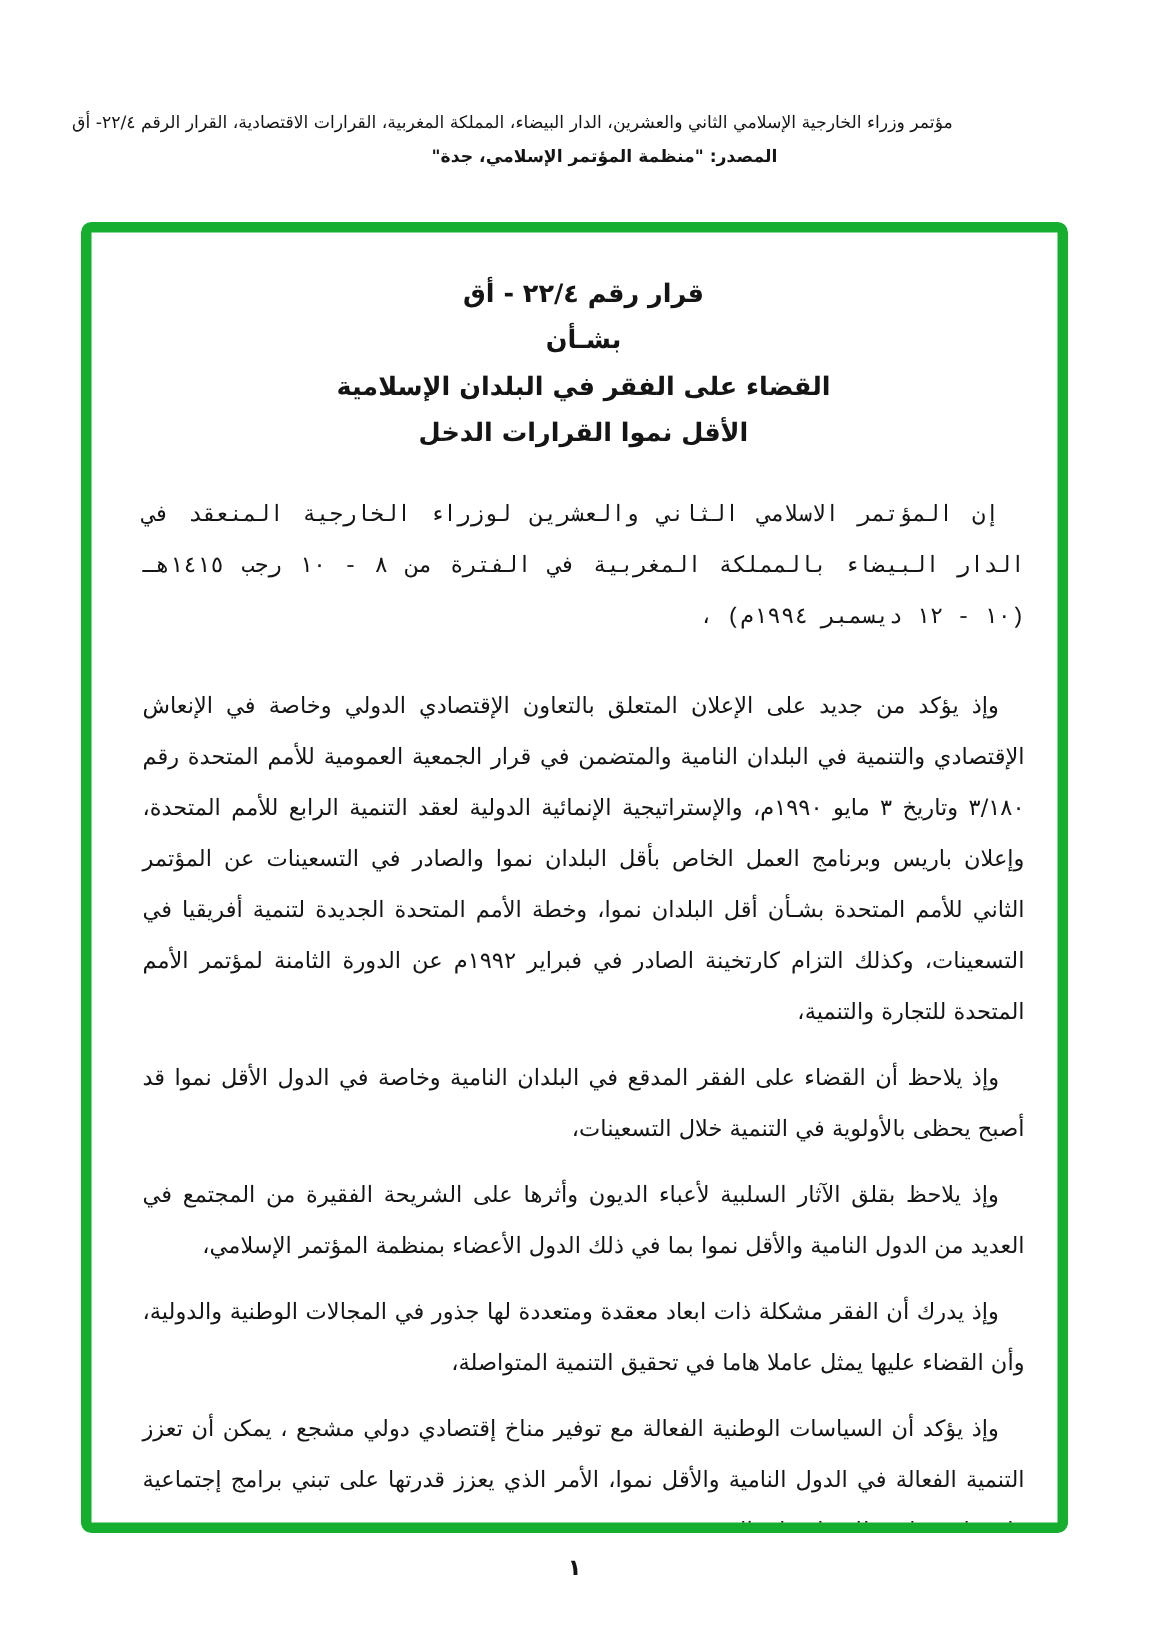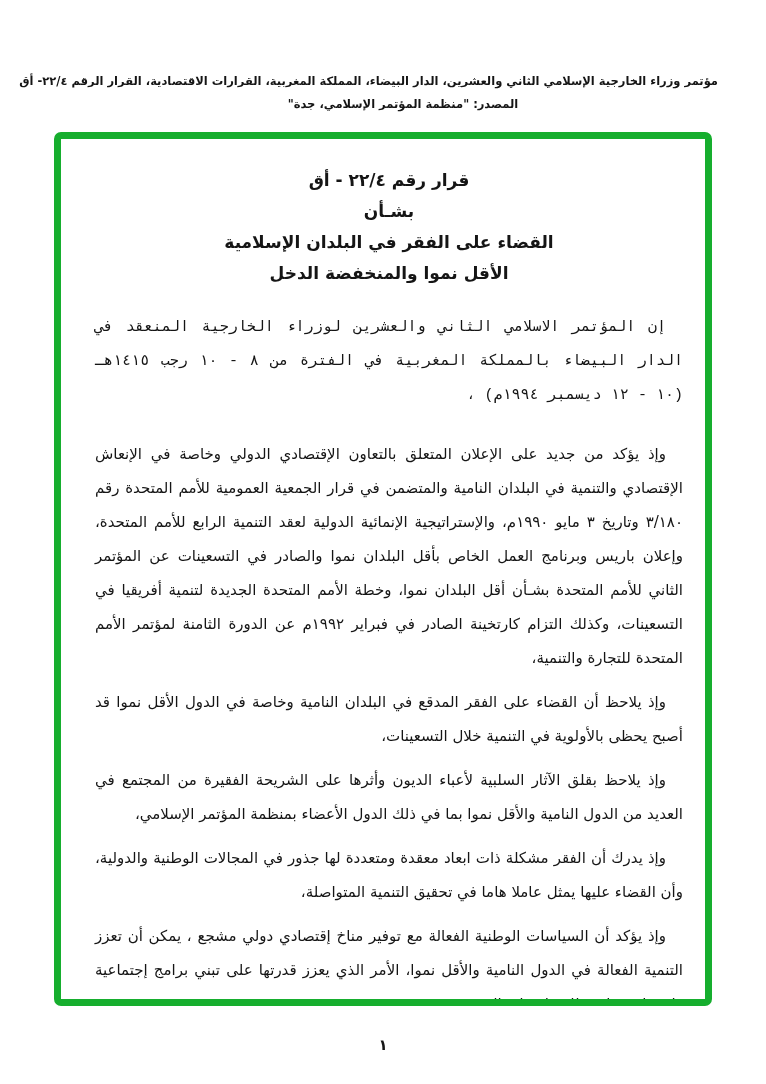--- a/index.html
+++ b/index.html
@@ -6,30 +6,30 @@
   html, body {
     width: 766px; height: 1084px;
     background: #ffffff;
     color: #151515;
     font-family: "DejaVu Sans", sans-serif;
   }
   body { position: relative; overflow: hidden; }
 
   .header { position: absolute; top: 74px; right: 48px; left: 48px; }
   .header-line1 {
-    font-size: 11.5px; font-weight: bold; white-space: nowrap;
-    text-align: center; letter-spacing: 0;
+    font-size: 11.5px; font-weight: normal; white-space: nowrap;
+    text-align: left; letter-spacing: 0;
   }
   .header-line2 {
     font-size: 11.5px; font-weight: bold;
     text-align: center; padding-left: 40px; margin-top: 9px;
   }
 
   .frame {
-    position: absolute; top: 132px; right: 54px;
+    position: absolute; top: 148px; right: 54px;
     width: 658px; height: 874px;
     border: 7px solid #16ae2e;
     border-radius: 7px;
     padding: 26px 22px 8px 34px;
     overflow: hidden;
     background: #ffffff;
     margin-left: 12px;
   }
 
   .title-block { text-align: center; font-weight: bold; margin-bottom: 22px; }
@@ -56,21 +56,21 @@
   <div class="header-line1">مؤتمر وزراء الخارجية الإسلامي الثاني والعشرين، الدار البيضاء، المملكة المغربية، القرارات الاقتصادية، القرار الرقم ٢٢/٤- أق</div>
   <div class="header-line2">المصدر: "منظمة المؤتمر الإسلامي، جدة"</div>
 </div>
 
 <div class="frame" style="border-color: rgb(22, 174, 46);">
 
   <div class="title-block">
     <div>قرار رقم ٢٢/٤ - أق</div>
     <div>بشـأن</div>
     <div>القضاء على الفقر في البلدان الإسلامية</div>
-    <div>الأقل نموا والمنخفضة الدخل</div>
+    <div>الأقل نموا القرارات الدخل</div>
   </div>
 
   <p class="para first"><span>إن المؤتمر الاسلامي الثاني والعشرين لوزراء الخارجية المنعقد في الدار البيضاء بالمملكة المغربية في الفترة من ٨ - ١٠ رجب ١٤١٥هـ (١٠ - ١٢ ديسمبر ١٩٩٤م) ،</span></p>
 
   <p class="para"><b>وإذ يؤكد من جديد</b> <span>على الإعلان المتعلق بالتعاون الإقتصادي الدولي وخاصة في الإنعاش الإقتصادي والتنمية في البلدان النامية والمتضمن في قرار الجمعية العمومية للأمم المتحدة رقم ٣/١٨٠ وتاريخ ٣ مايو ١٩٩٠م، والإستراتيجية الإنمائية الدولية لعقد التنمية الرابع للأمم المتحدة، وإعلان باريس وبرنامج العمل الخاص بأقل البلدان نموا والصادر في التسعينات عن المؤتمر الثاني للأمم المتحدة بشـأن أقل البلدان نموا، وخطة الأمم المتحدة الجديدة لتنمية أفريقيا في التسعينات، وكذلك التزام كارتخينة الصادر في فبراير ١٩٩٢م عن الدورة الثامنة لمؤتمر الأمم المتحدة للتجارة والتنمية،</span></p>
 
   <p class="para"><b>وإذ يلاحظ</b> <span>أن القضاء على الفقر المدقع في البلدان النامية وخاصة في الدول الأقل نموا قد أصبح يحظى بالأولوية في التنمية خلال التسعينات،</span></p>
 
   <p class="para"><b>وإذ يلاحظ بقلق</b> <span>الآثار السلبية لأعباء الديون وأثرها على الشريحة الفقيرة من المجتمع في العديد من الدول النامية والأقل نموا بما في ذلك الدول الأعضاء بمنظمة المؤتمر الإسلامي،</span></p>
 

